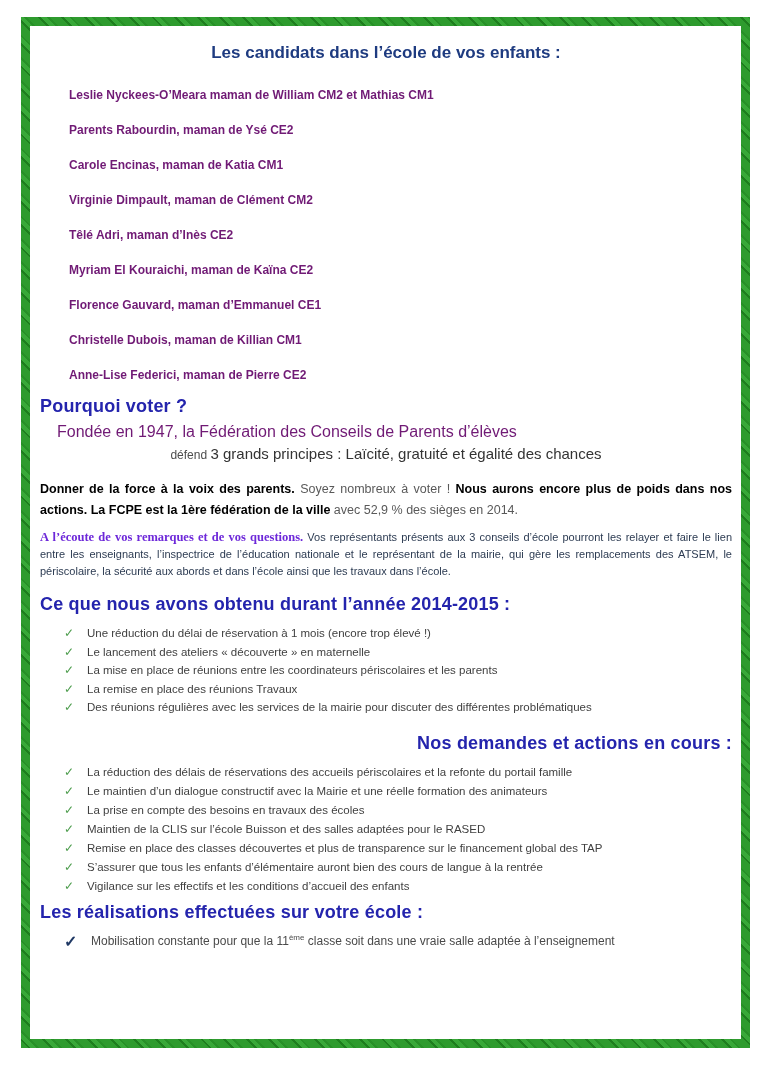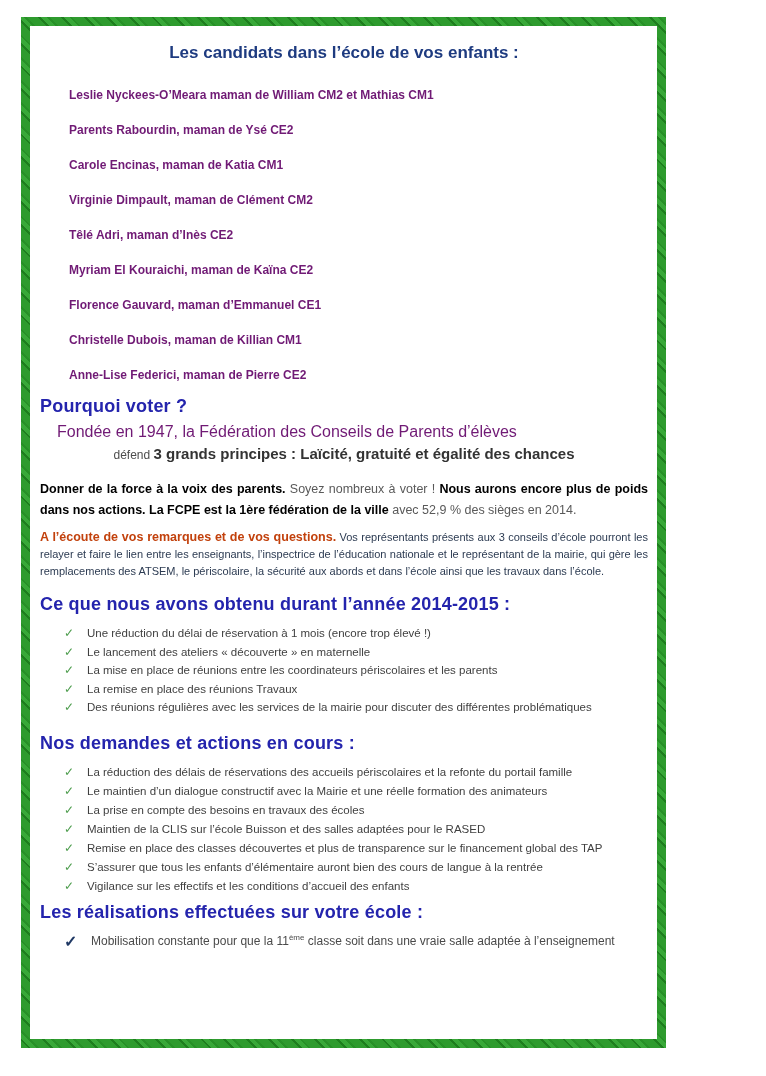--- a/index.html
+++ b/index.html
@@ -13,21 +13,21 @@
     position: relative;
     overflow: hidden;
     font-family: "Liberation Sans", sans-serif;
     -webkit-font-smoothing: antialiased;
   }
   
   .frame {
     position: absolute;
     left: 21px;
     top: 17px;
-    width: 645px;
+    width: 729px;
     height: 1031px;
     box-sizing: border-box;
     border: 9px solid transparent;
     border-image: repeating-linear-gradient(45deg,
       #2e9b2e 0 5px, #1e7e1e 5px 7px, #38a838 7px 11px,
       #279027 11px 13px, #2e9b2e 13px 16px) 9;
   }
   .content {
     box-sizing: border-box;
     width: 100%;
@@ -56,40 +56,40 @@
   .h2 {
     margin: 0;
     color: #2424ad;
     font-size: 18px;
     font-weight: bold;
     line-height: 24px;
     letter-spacing: 0.2px;
   }
   .h2-pourquoi      { margin-top: 11px; }
   .h2-obtenu        { margin-top: 12px; }
-  .h2-demandes      { margin-top: 14px; }
+  .h2-demandes      { margin-top: 14px; text-align: right; }
   .h2-realisations  { margin-top: 4px; }
   .fondee {
     margin: 6px 0 0 17px;
     font-size: 16px;
     line-height: 15px;
     color: #701a75;
   }
   .principes {
     margin-top: 5px;
     text-align: center;
     line-height: 19px;
   }
   .principes .small {
     font-size: 12px;
     color: #4c4c4c;
   }
   .principes .big {
     font-size: 15px;
-    font-weight: bold;
+    font-weight: normal;
     color: #333333;
     text-align: center;
   }
   .para1 {
     margin-top: 14px;
     font-size: 12.5px;
     line-height: 21px;
     text-align: justify;
     color: #595959;
   }
@@ -100,21 +100,22 @@
   .para2 {
     margin-top: 8px;
     font-size: 11px;
     line-height: 17px;
     text-align: justify;
     color: #2c3b52;
   }
   .para2 .lead-blue {
     font-size: 12.5px;
     font-weight: bold;
-    color: #c2410c;
+    color: #6d28d9;
+    font-family: Liberation Serif, serif;
   }
   .checklist {
     list-style: none;
     margin: 8px 0 0 24px;
     padding: 0;
     font-size: 11.5px;
     color: #3f3f3f;
   }
   .checklist li {
     display: flex;

